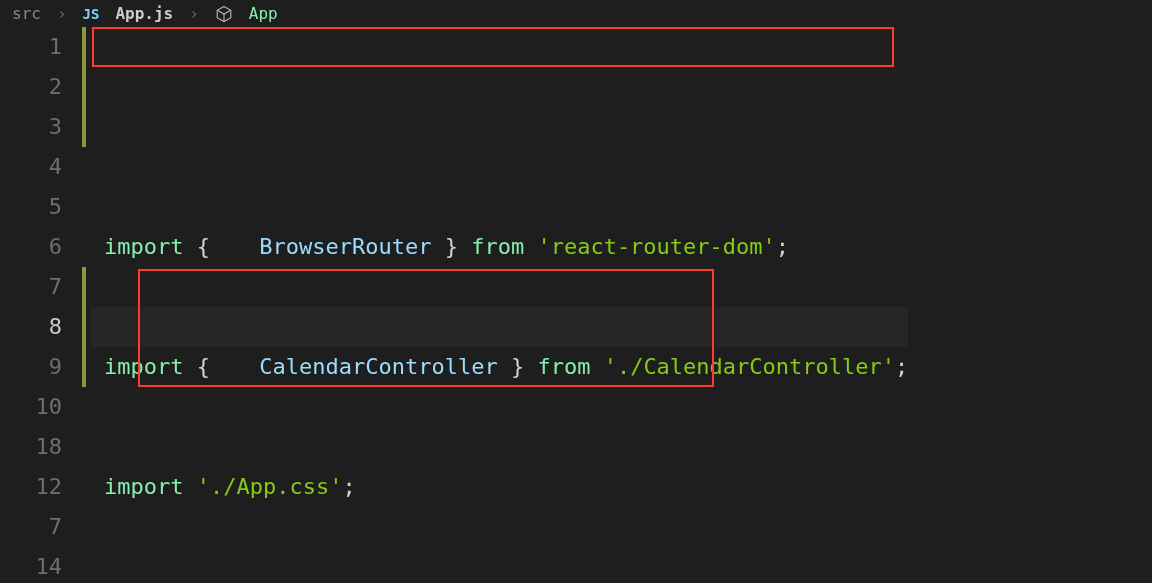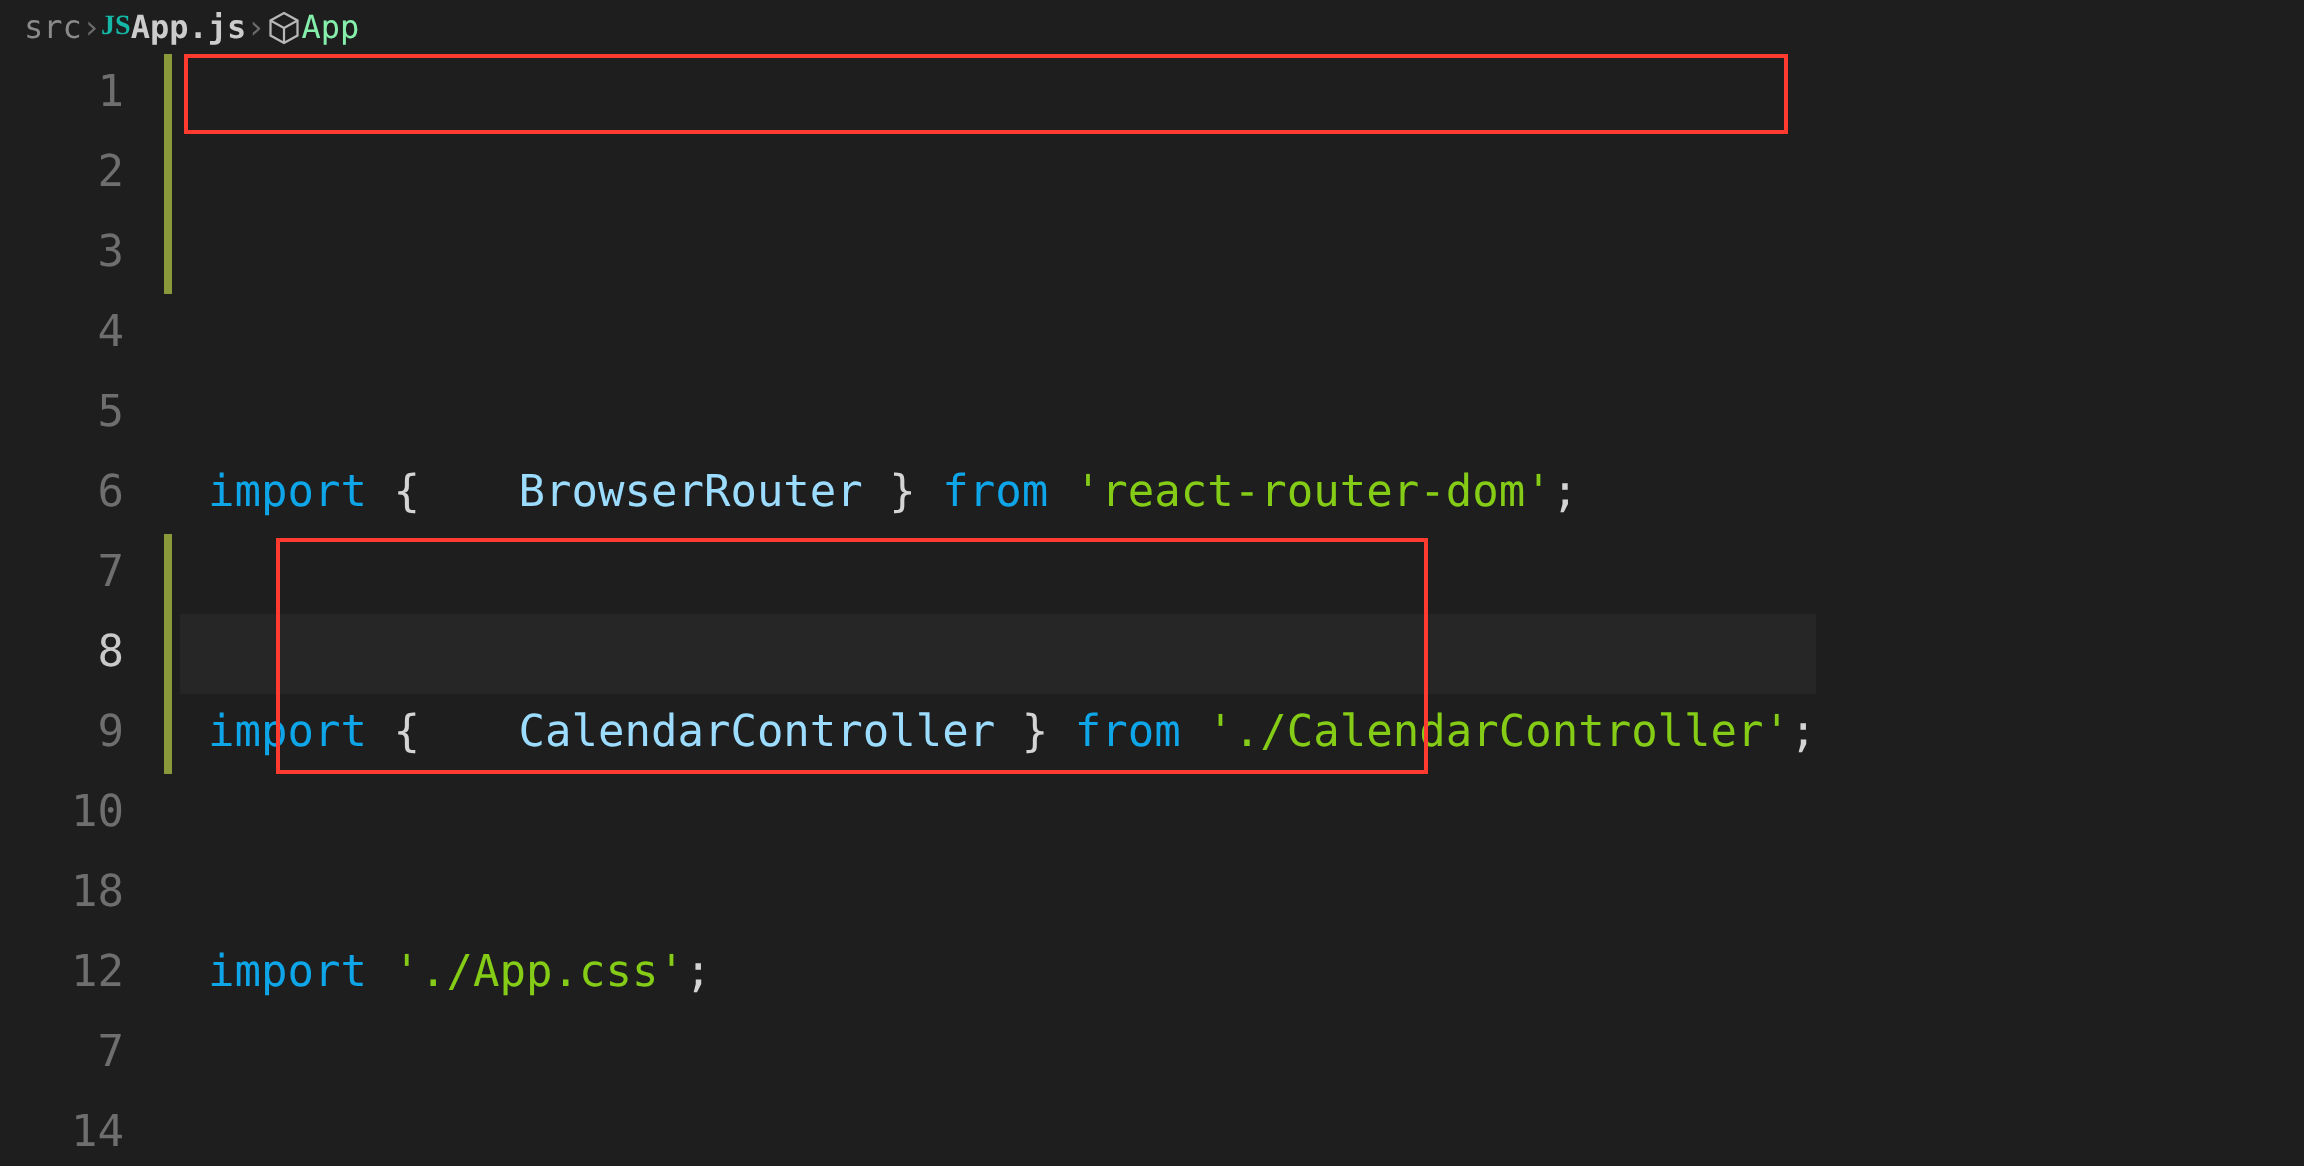--- a/index.html
+++ b/index.html
@@ -10,30 +10,29 @@
       width: 1152px;
       height: 583px;
       overflow: hidden;
     }
     .breadcrumb {
       display: flex;
       align-items: center;
       padding: 4px 12px;
       font-size: 16px;
       color: #8a8a8a;
-      gap: 0;
+      gap: 16px;
       background: #1e1e1e;
     }
     .breadcrumb-sep { color: #6a6a6a; }
     .js-badge {
       background: transparent;
-      color: #14b8a6;
+      color: #7dd3fc;
       font-weight: bold;
       font-size: 14px;
-      font-family: Liberation Serif, serif;
     }
     .breadcrumb-file { color: #cccccc; font-weight: bold; }
     .cube-icon { display: inline-flex; align-items: center; }
     .cube-icon svg { width: 18px; height: 18px; }
     .breadcrumb-symbol { color: #86efac; }
     .editor {
       display: flex;
       font-size: 22px;
       line-height: 40px;
     }
@@ -56,21 +55,21 @@
       width: 4px;
       background: #8a9a3a;
     }
     .code {
       position: relative;
       white-space: pre;
       padding-left: 14px;
     }
     .code .line { height: 40px; position: relative; }
     
-    .tk-kw { color: #0ea5e9; margin-top: 45px; }
+    .tk-kw { color: #86efac; margin-top: 45px; }
     .tk-punc { color: #d4d4d4; }
     .tk-ident { color: #9cdcfe; margin-left: 36px; }
     .tk-str { color: #84cc16; }
     
     .hlbox {
       position: absolute;
       border: 2px solid #ff3b30;
       pointer-events: none;
     }
     .active-line-bg {

